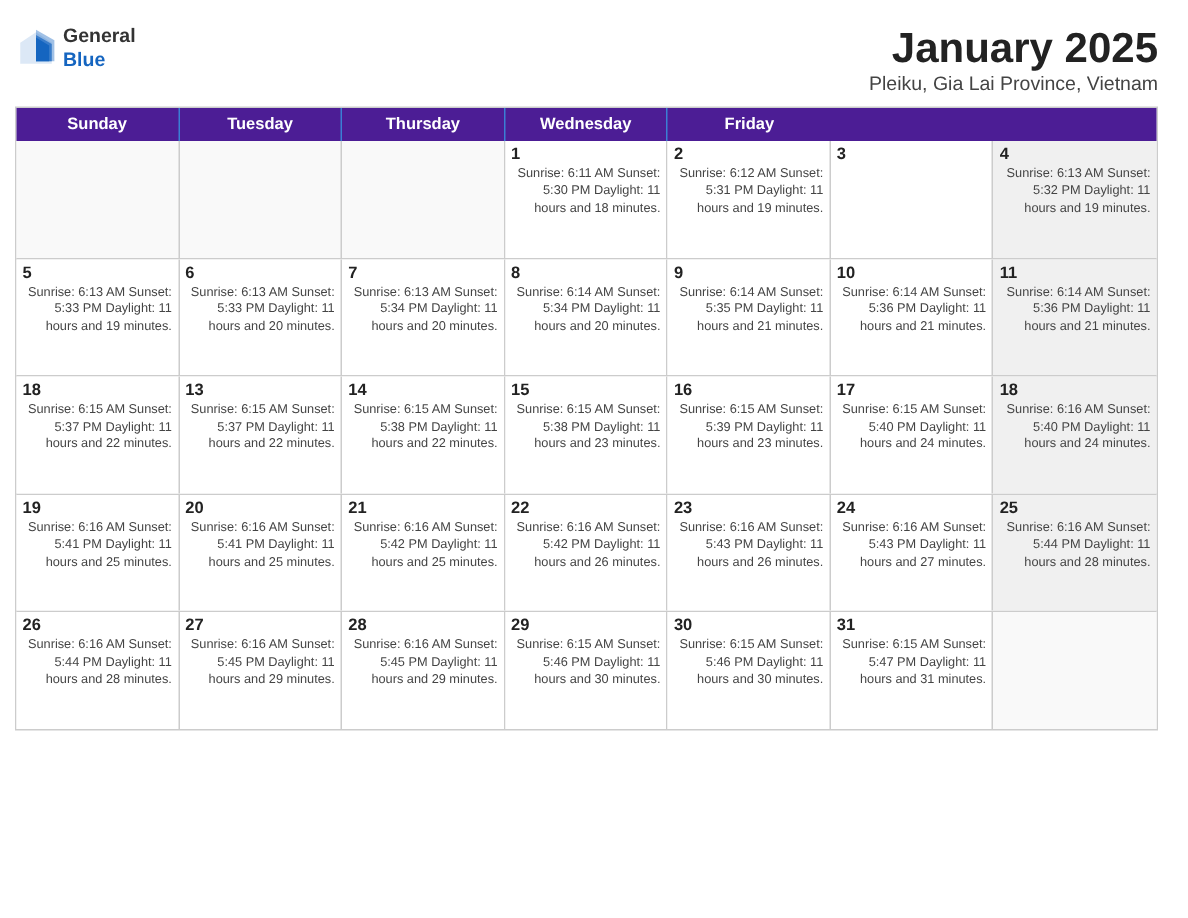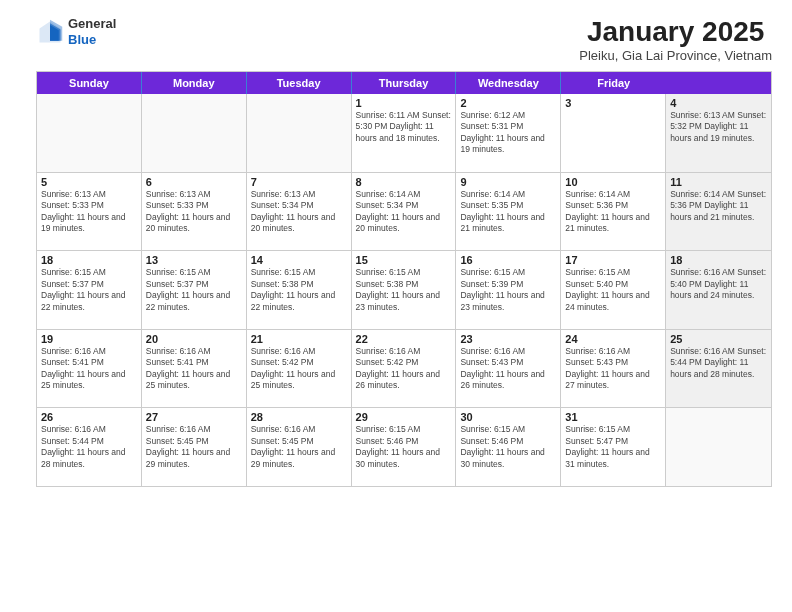--- a/index.html
+++ b/index.html
@@ -6,21 +6,21 @@
     body {
       font-family: Arial, sans-serif;
       background: #fff;
       width: 792px;
       height: 612px;
       overflow: hidden;
     }
     .page {
       width: 792px;
       height: 497px;
-      padding: 16px 20px 10px 36px;
+      padding: 16px 20px 10px 10px;
       display: flex;
       flex-direction: column;
     }
     .header {
       display: flex;
       justify-content: space-between;
       align-items: flex-start;
       margin-bottom: 8px;
     }
     .logo {
@@ -39,36 +39,35 @@
       width: 28px;
       height: 28px;
     }
     .title-block {
       text-align: right;
     }
     .month-title {
       font-size: 28px;
       font-weight: bold;
       color: #222;
-      text-align: center;
     }
     .subtitle {
       font-size: 13px;
       color: #444;
     }
     .calendar {
       flex: 1;
       display: flex;
       flex-direction: column;
       border: 1px solid #ccc;
     }
     .cal-header {
       display: grid;
       grid-template-columns: repeat(7, 1fr);
-      background: #6d28d9;
+      background: #4c1d95;
     }
     .cal-header-cell {
       color: #fff;
       font-size: 11px;
       font-weight: bold;
       text-align: center;
       padding: 5px 2px;
       border-right: 1px solid #3a7fd4;
     }
     .cal-header-cell:last-child { border-right: none; }
@@ -99,20 +98,21 @@
     .day-num {
       font-size: 11px;
       font-weight: bold;
       color: #222;
       margin-bottom: 1px;
     }
     .day-info {
       font-size: 8.5px;
       color: #444;
       line-height: 1.35;
+      text-align: right;
     }
   </style>
 </head>
 <body>
 
 <div class="page">
   <div class="header">
     <div class="logo">
       <svg class="logo-icon" viewBox="0 0 32 32">
         <polygon points="16,4 28,12 28,28 16,28 4,28 4,12" fill="#1565c0" opacity="0.15"></polygon>
@@ -127,21 +127,20 @@
     </div>
     <div class="title-block">
       <div class="month-title">January 2025</div>
       <div class="subtitle">Pleiku, Gia Lai Province, Vietnam</div>
     </div>
   </div>
 
   <div class="calendar">
     <div class="cal-header">
     <div class="cal-header-cell">Sunday</div>
-        <div class="cal-header-cell">Monday</div>
         <div class="cal-header-cell">Tuesday</div>
         <div class="cal-header-cell">Thursday</div>
         <div class="cal-header-cell">Wednesday</div>
         <div class="cal-header-cell">Friday</div>
       </div>
     <div class="cal-body">
     <div class="cal-row">
           <div class="cal-cell empty"></div>
           <div class="cal-cell empty"></div>
           <div class="cal-cell empty"></div>

